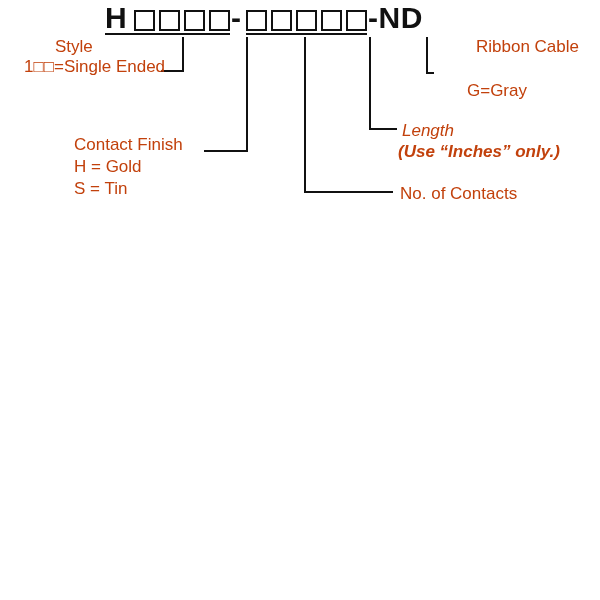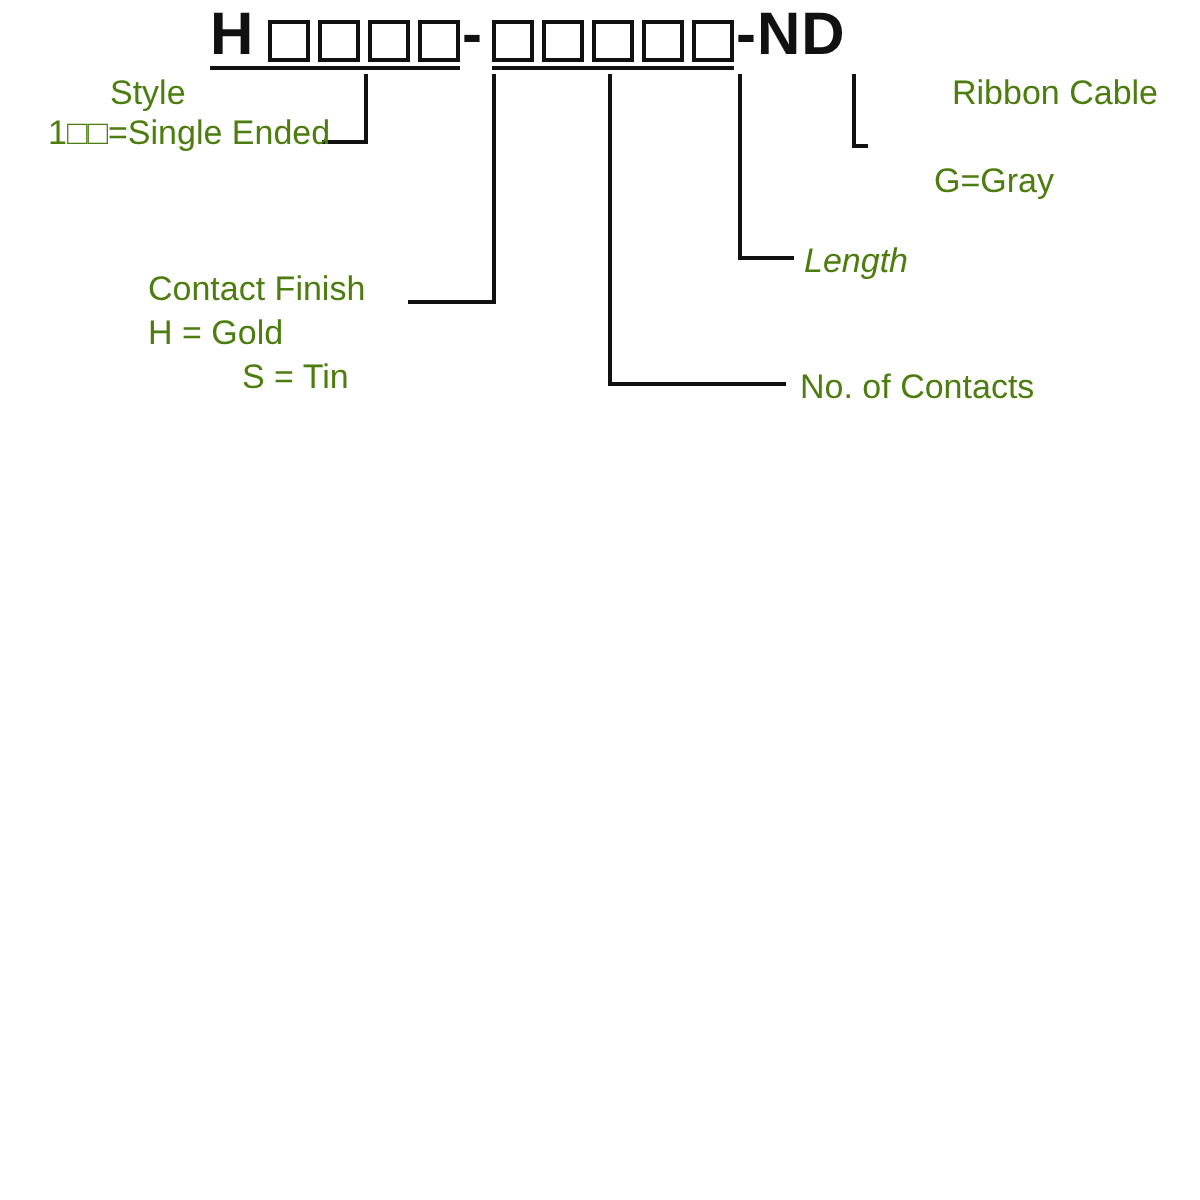--- a/index.html
+++ b/index.html
@@ -8,21 +8,21 @@
     position: relative;
     width: 600px;
     height: 600px;
     background: #ffffff;
     overflow: hidden;
   }
   .txt {
     position: absolute;
     font-size: 17px;
     line-height: 19px;
-    color: #4d7c0f;
+    color: #c2410c;
     white-space: nowrap;
   }
   .pn {
     position: absolute;
     font-size: 30px;
     font-weight: bold;
     line-height: 30px;
     color: #111111;
     letter-spacing: 0.5px;
     white-space: nowrap;
@@ -73,28 +73,29 @@
 
   <div class="vline" style="left:182px; top:37px; width:2px; height:35px;"></div>
   <div class="hline" style="left:161px; top:70px; width:23px; height:2px;"></div>
   <div class="txt" style="left:55px; top:37px;">Style</div>
   <div class="txt" style="left:4px; top:57px;margin-left:20px;">1□□=Single Ended</div>
 
   <div class="vline" style="left:246px; top:37px; width:2px; height:115px;"></div>
   <div class="hline" style="left:204px; top:150px; width:44px; height:2px;"></div>
   <div class="txt" style="left:74px; top:135px;">Contact Finish</div>
   <div class="txt" style="left:74px; top:157px;">H = Gold</div>
-  <div class="txt" style="left:74px; top:179px;margin-left:47px;">S = Tin</div>
+  <div class="txt" style="left:74px; top:179px;">S = Tin</div>
 
   <div class="vline" style="left:304px; top:37px; width:2px; height:156px;"></div>
   <div class="hline" style="left:304px; top:191px; width:89px; height:2px;"></div>
   <div class="txt" style="left:400px; top:184px;">No. of Contacts</div>
 
   <div class="vline" style="left:369px; top:37px; width:2px; height:93px;"></div>
   <div class="hline" style="left:369px; top:128px; width:28px; height:2px;"></div>
   <div class="txt" style="left:402px; top:121px;font-style:italic;">Length</div>
+  <div class="txt bold-italic" style="left:398px; top:142px;">(Use “Inches” only.)</div>
 
   <div class="vline" style="left:426px; top:37px; width:2px; height:37px;"></div>
   <div class="hline" style="left:426px; top:72px; width:8px; height:2px;"></div>
   <div class="txt" style="left:476px; top:37px;">Ribbon Cable</div>
   <div class="txt" style="left:467px; top:81px;">G=Gray</div>
 
 </div>
 
 </body></html>

